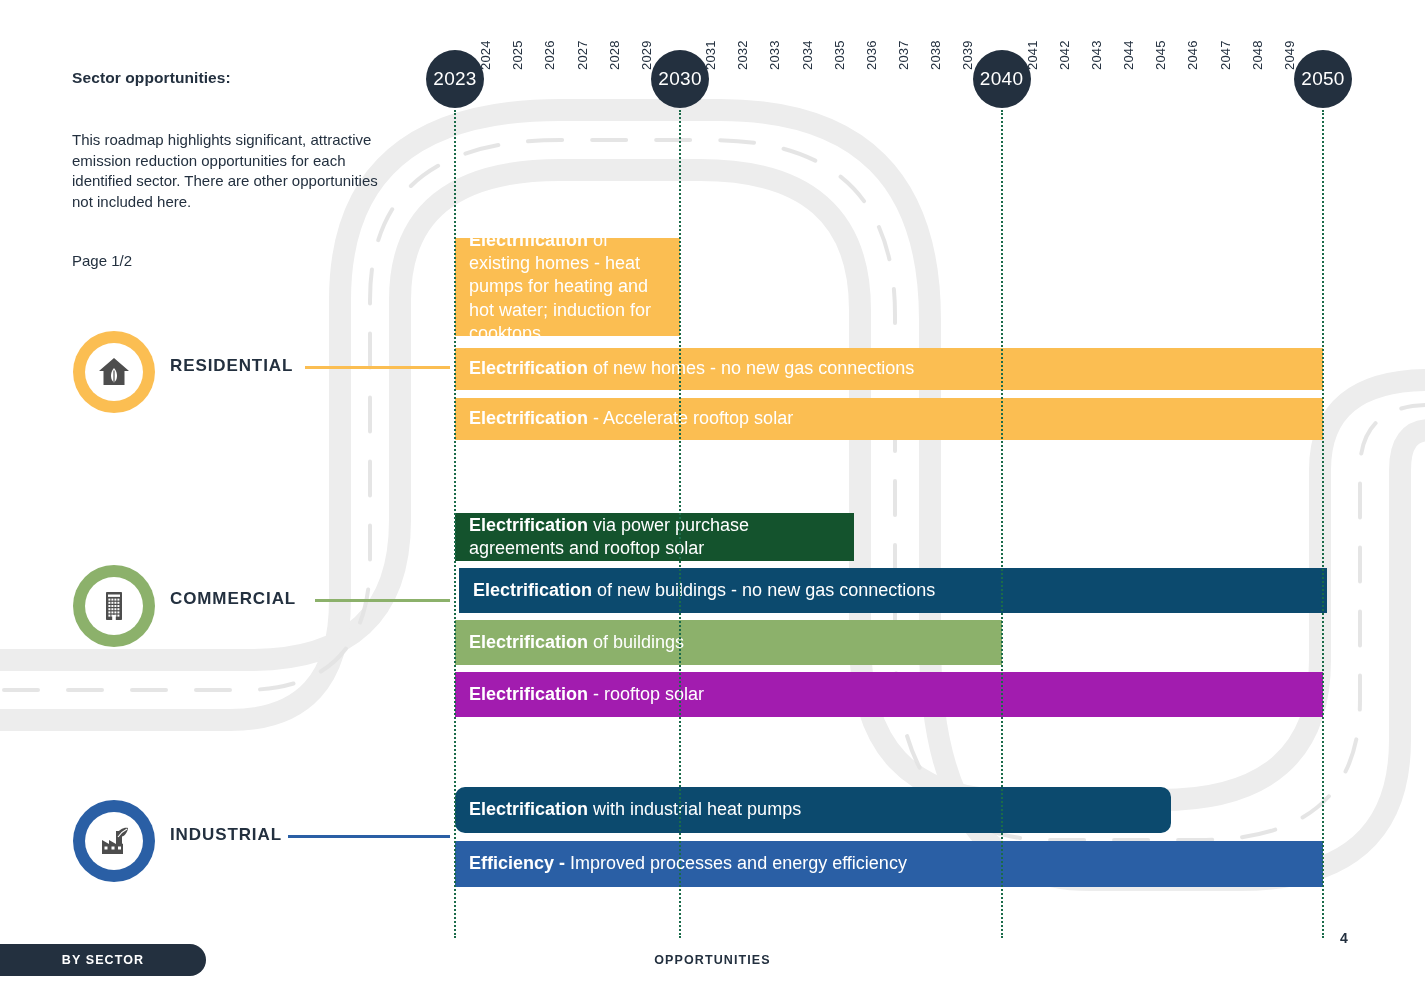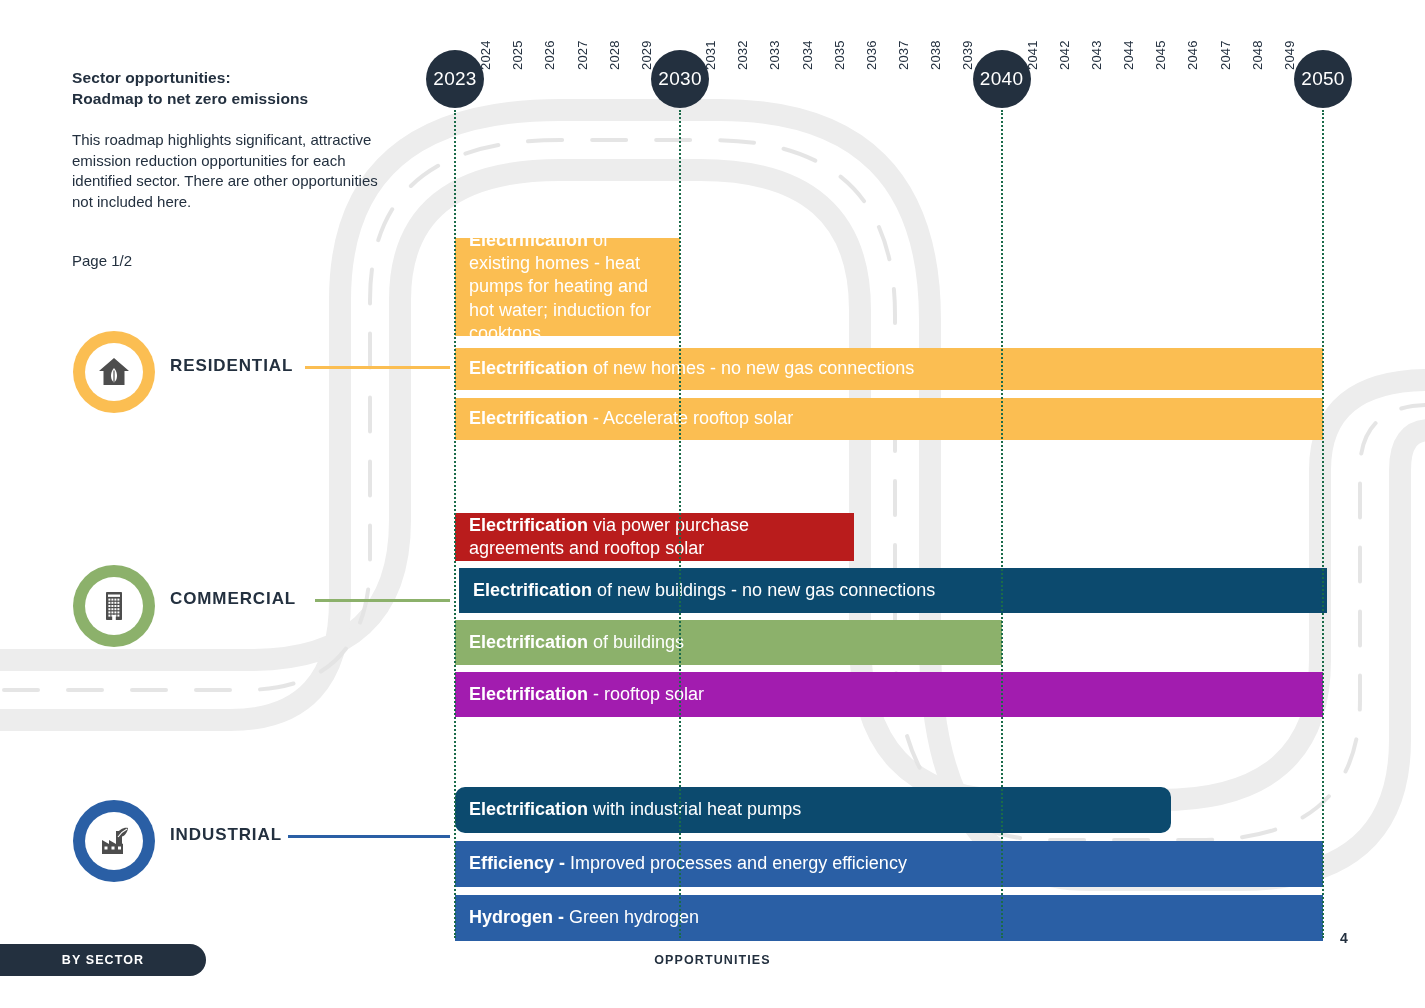--- a/index.html
+++ b/index.html
@@ -108,55 +108,51 @@
     </g>
     <g fill="none" stroke="#e2e2e2" stroke-width="4" stroke-dasharray="34 30" stroke-linecap="round" opacity="0.9">
       <path d="M -60,690 L 243,690 Q 370,690 370,560 L 370,300 Q 370,140 560,140
                L 710,140 Q 895,140 895,315 L 895,640 Q 895,840 1050,840
                L 1200,840 Q 1360,840 1360,700 L 1360,470 Q 1360,405 1430,405"></path>
     </g>
   </svg>
 
   <div class="intro-title">
     <div>Sector opportunities:</div>
-    <div>Roadmap to net zero emissions</div>
   </div>
   <div class="intro-body">This roadmap highlights significant, attractive emission reduction opportunities for each identified sector. There are other opportunities not included here.</div>
   <div class="intro-page">Page 1/2</div>
 
   <div class="bars-layer" id="bars-layer">
       <div class="bar" style="left: 455px; top: 238px; width: 225.037px; height: 98px; background: rgb(251, 190, 82);">
         <div><b>Electrification</b><span class="lt"> of existing homes - heat pumps for heating and hot water; induction for cooktops</span></div>
       </div>
       <div class="bar" style="left: 455px; top: 348px; width: 868px; height: 42px; background: rgb(251, 190, 82);">
         <div><b>Electrification</b><span class="lt"> of new homes - no new gas connections</span></div>
       </div>
       <div class="bar" style="left: 455px; top: 398px; width: 868px; height: 42px; background: rgb(251, 190, 82);">
         <div><b>Electrification</b><span class="lt"> - Accelerate rooftop solar</span></div>
       </div>
-      <div class="bar" style="left: 455px; top: 513px; width: 398.637px; height: 48px; background: #b91c1c;">
+      <div class="bar" style="left: 455px; top: 513px; width: 398.637px; height: 48px; background: #14532d;">
         <div><b>Electrification</b><span class="lt"> via power purchase agreements and rooftop solar</span></div>
       </div>
       <div class="bar" style="left: 459px; top: 568px; width: 868px; height: 45px; background: #0c4a6e;">
         <div><b>Electrification</b><span class="lt"> of new buildings - no new gas connections</span></div>
       </div>
       <div class="bar" style="left: 455px; top: 620px; width: 546.519px; height: 45px; background: rgb(140, 177, 107);">
         <div><b>Electrification</b><span class="lt"> of buildings</span></div>
       </div>
       <div class="bar" style="left: 455px; top: 672px; width: 868px; height: 45px; background: #a21caf;">
         <div><b>Electrification</b><span class="lt"> - rooftop solar</span></div>
       </div>
       <div class="bar" style="left: 455px; top: 787px; width: 716px; height: 46px; background: #0c4a6e; border-radius: 10px;">
         <div><b>Electrification</b><span class="lt"> with industrial heat pumps</span></div>
       </div>
       <div class="bar" style="left: 455px; top: 841px; width: 868px; height: 46px; background: rgb(42, 95, 165);">
         <div><b>Efficiency -</b><span class="lt"> Improved processes and energy efficiency</span></div>
-      </div>
-      <div class="bar" style="left: 455px; top: 895px; width: 868px; height: 46px; background: rgb(42, 95, 165);">
-        <div><b>Hydrogen -</b><span class="lt"> Green hydrogen</span></div>
       </div>
     </div>
   <div class="tl-layer" id="tl-layer">
       <div class="yr-major" style="left: 426px; top: 50px;">2023</div>
       <div class="yr-major" style="left: 651.037px; top: 50px;">2030</div>
       <div class="yr-major" style="left: 972.519px; top: 50px;">2040</div>
       <div class="yr-major" style="left: 1294px; top: 50px;">2050</div>
       <div class="yr-minor" style="left: 493.148px; top: 55px; width: 52px;">2024</div>
       <div class="yr-minor" style="left: 525.296px; top: 55px; width: 52px;">2025</div>
       <div class="yr-minor" style="left: 557.444px; top: 55px; width: 52px;">2026</div>

